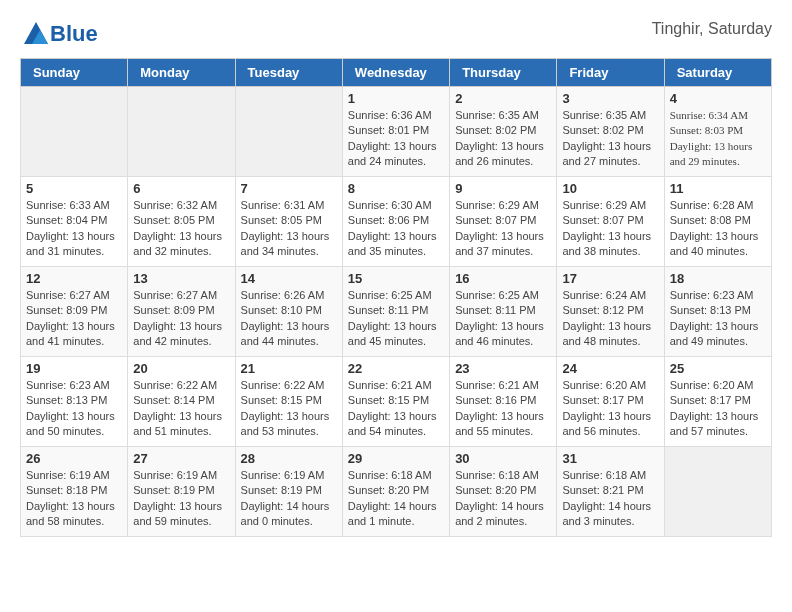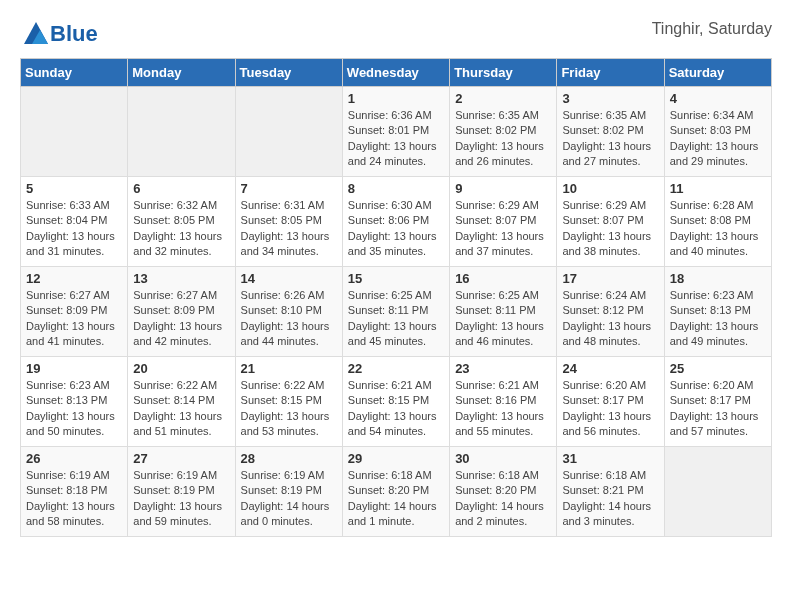--- a/index.html
+++ b/index.html
@@ -50,21 +50,21 @@
     table {
       width: 100%;
       border-collapse: collapse;
       table-layout: fixed;
     }
     thead tr th {
       background-color: #2a6db5;
       color: #fff;
       font-size: 13px;
       font-weight: bold;
-      padding: 6px 4px;
+      padding: 6px 12px;
       text-align: left;
       border: 1px solid #ccc;
     }
     tbody tr td {
       border: 1px solid #ddd;
       vertical-align: top;
       padding: 4px 5px;
       height: 90px;
       background: #fff;
     }
@@ -139,21 +139,21 @@
         </td>
         <td>
           <span class="day-number">3</span>
           <div class="day-info" style="white-space: pre-line;">Sunrise: 6:35 AM
 Sunset: 8:02 PM
 Daylight: 13 hours
 and 27 minutes.</div>
         </td>
         <td>
           <span class="day-number">4</span>
-          <div class="day-info" style="white-space: pre-line;">Sunrise: 6:34 AM
+          <div class="day-info" style="white-space: pre-line; font-family: Liberation Serif, serif;">Sunrise: 6:34 AM
 Sunset: 8:03 PM
 Daylight: 13 hours
 and 29 minutes.</div>
         </td>
       </tr>
       <tr>
         <td>
           <span class="day-number">5</span>
           <div class="day-info" style="white-space: pre-line;">Sunrise: 6:33 AM
 Sunset: 8:04 PM

